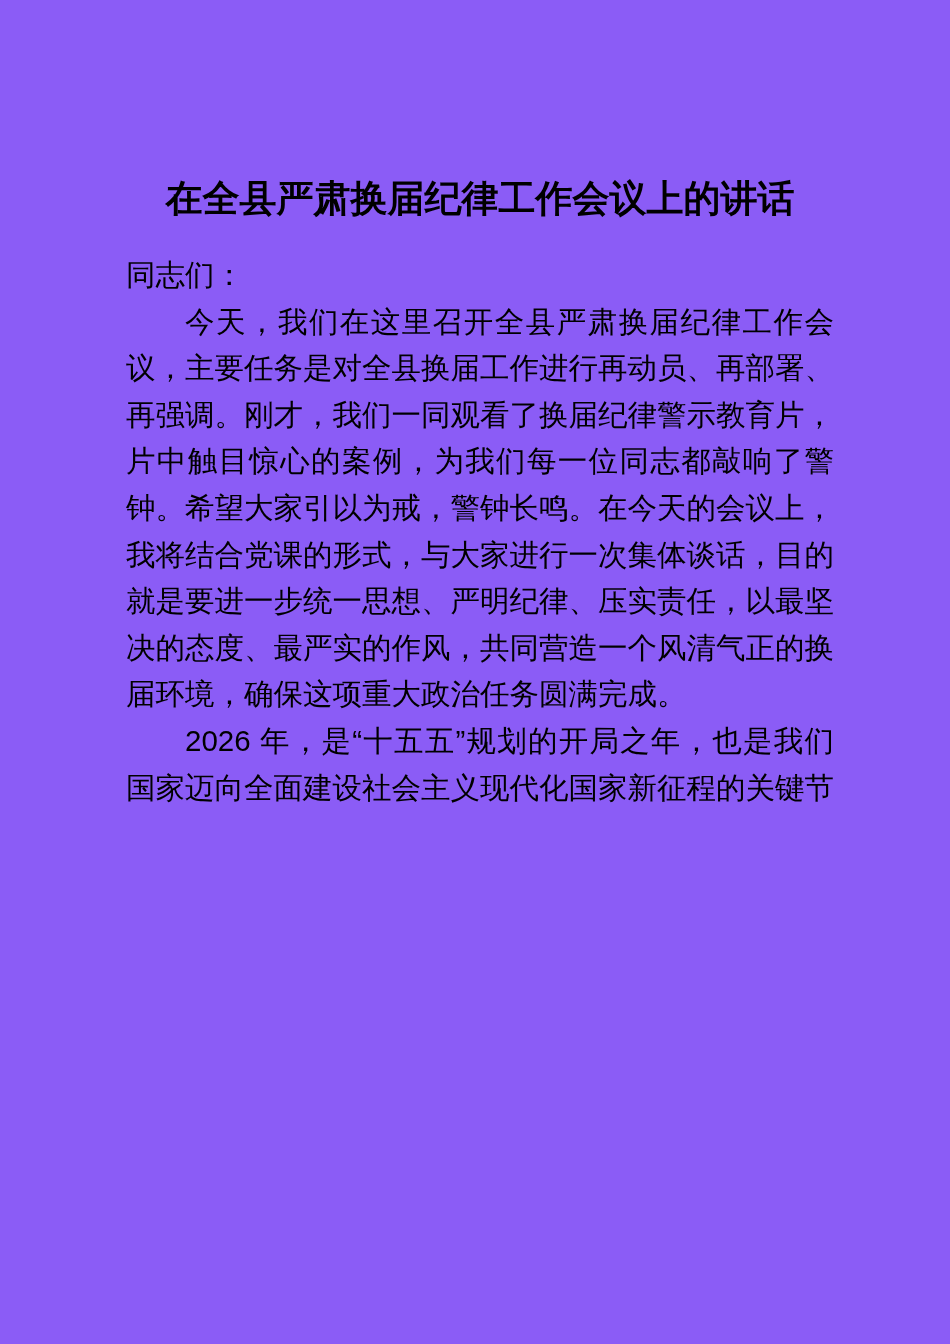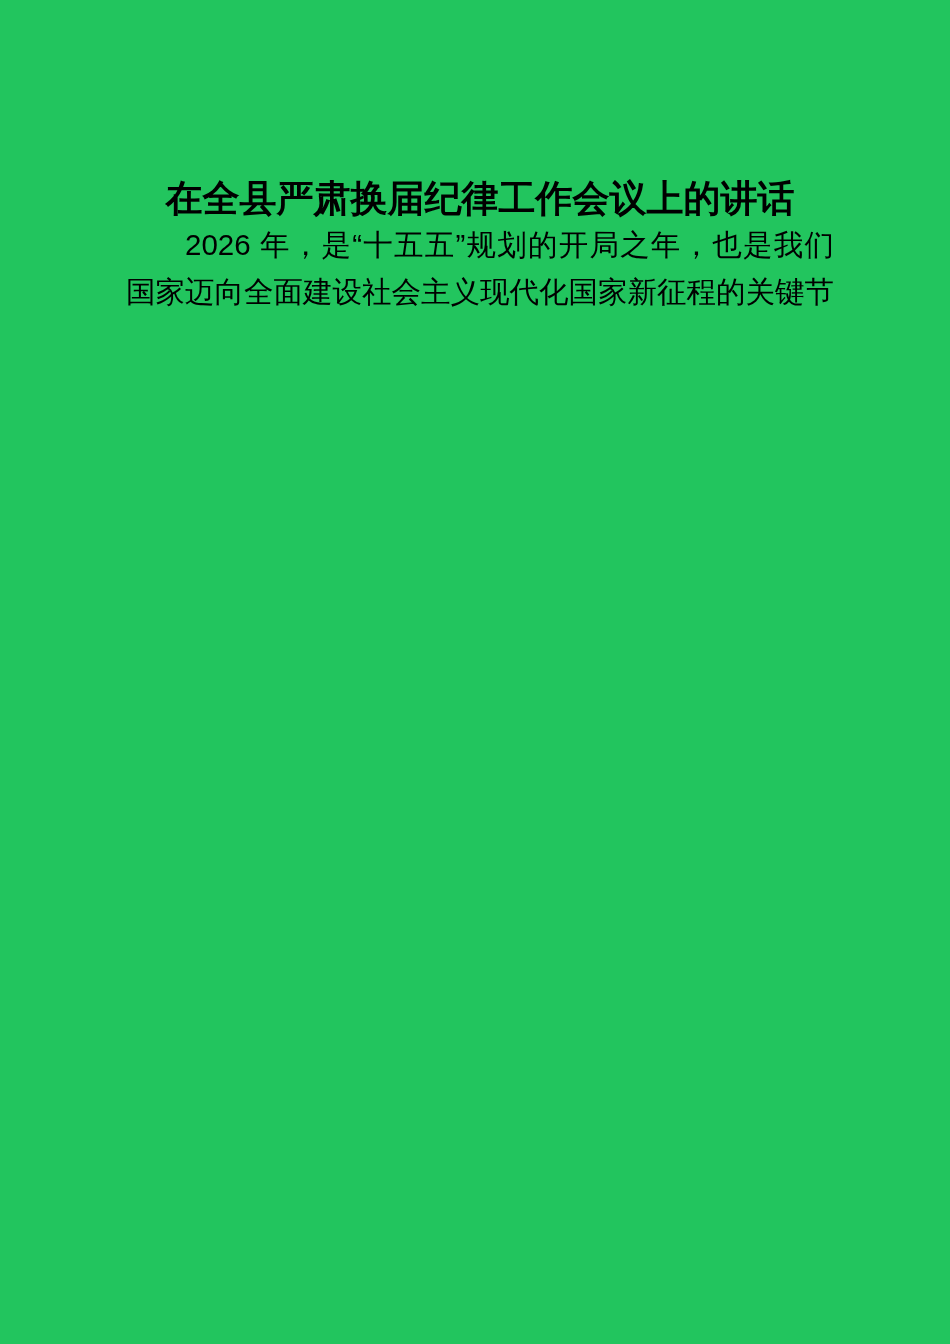--- a/index.html
+++ b/index.html
@@ -11,21 +11,21 @@
     width: 950px;
     height: 1344px;
     overflow: hidden;
     font-family: "Liberation Sans", "DejaVu Sans", sans-serif;
     color: #000000;
   }
   .page {
     position: relative;
     width: 950px;
     height: 1344px;
-    background: #22c55e;
+    background: #8b5cf6;
     box-sizing: border-box;
     padding-left: 8px;
   }
   .content {
     position: absolute;
     left: 126px;
     top: 0;
     width: 708px;
   }
   .doc-title {
@@ -63,19 +63,21 @@
   }
 </style>
 </head>
 <body>
 
 <div class="page">
   <div class="content">
 
     <h1 class="doc-title">在全县严肃换届纪律工作会议上的讲话</h1>
 
+    <p class="salutation">同志们：</p>
 
+    <p class="para">今天，我们在这里召开全县严肃换届纪律工作会议，主要任务是对全县换届工作进行再动员、再部署、再强调。刚才，我们一同观看了换届纪律警示教育片，片中触目惊心的案例，为我们每一位同志都敲响了警钟。希望大家引以为戒，警钟长鸣。在今天的会议上，我将结合党课的形式，与大家进行一次集体谈话，目的就是要进一步统一思想、严明纪律、压实责任，以最坚决的态度、最严实的作风，共同营造一个风清气正的换届环境，确保这项重大政治任务圆满完成。</p>
 
 
     <p class="para truncated">2026 年，是“十五五”规划的开局之年，也是我们国家迈向全面建设社会主义现代化国家新征程的关键节点。在这个</p>
 
   </div>
 </div>
 
 </body></html>

